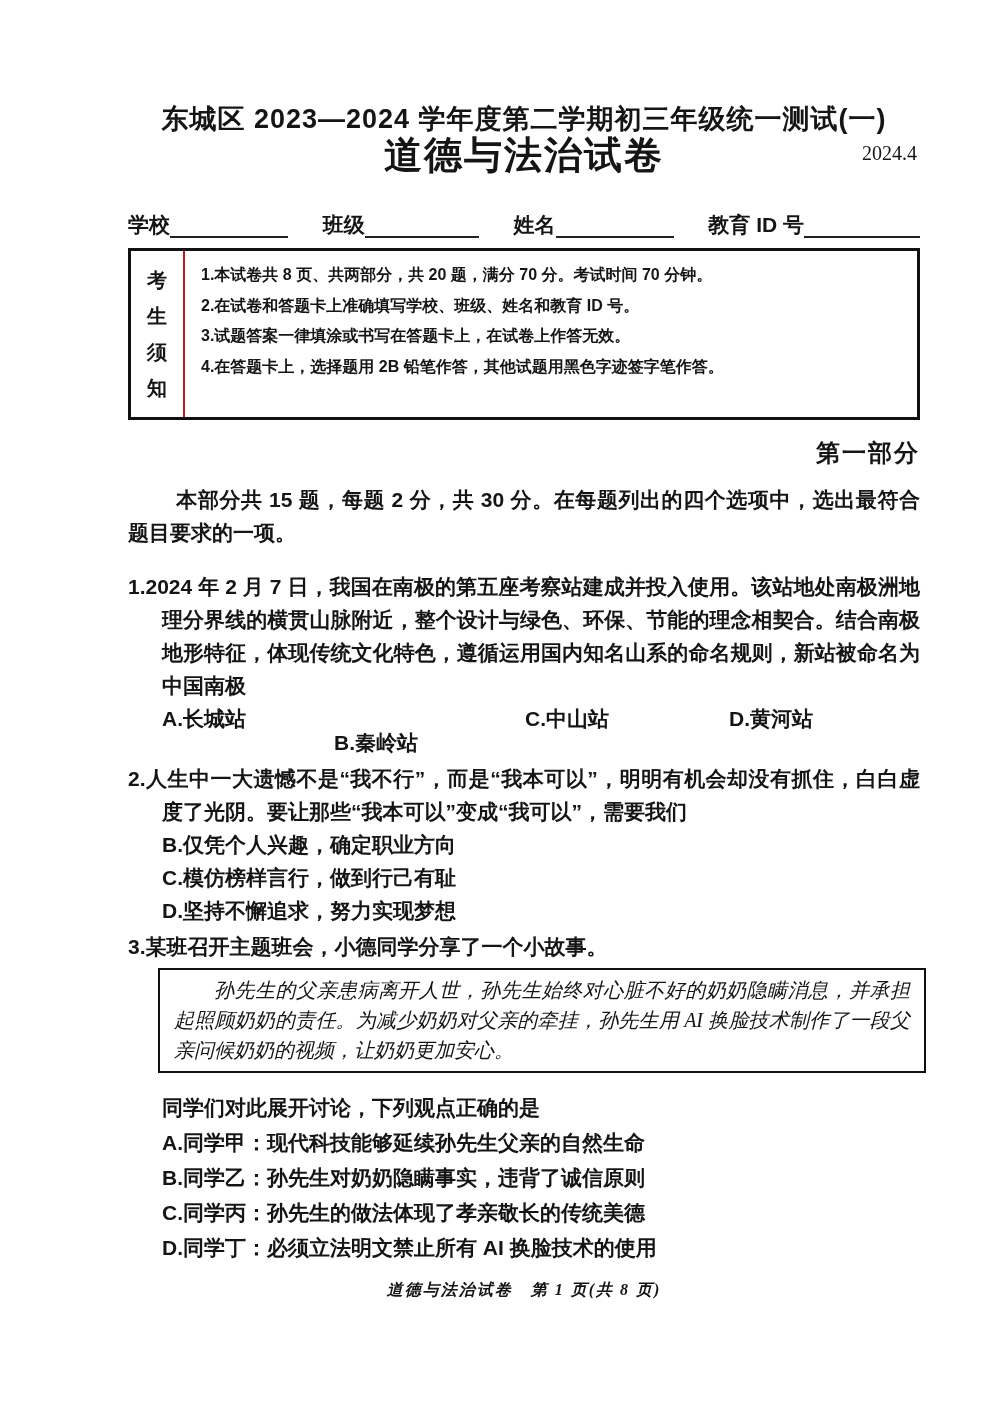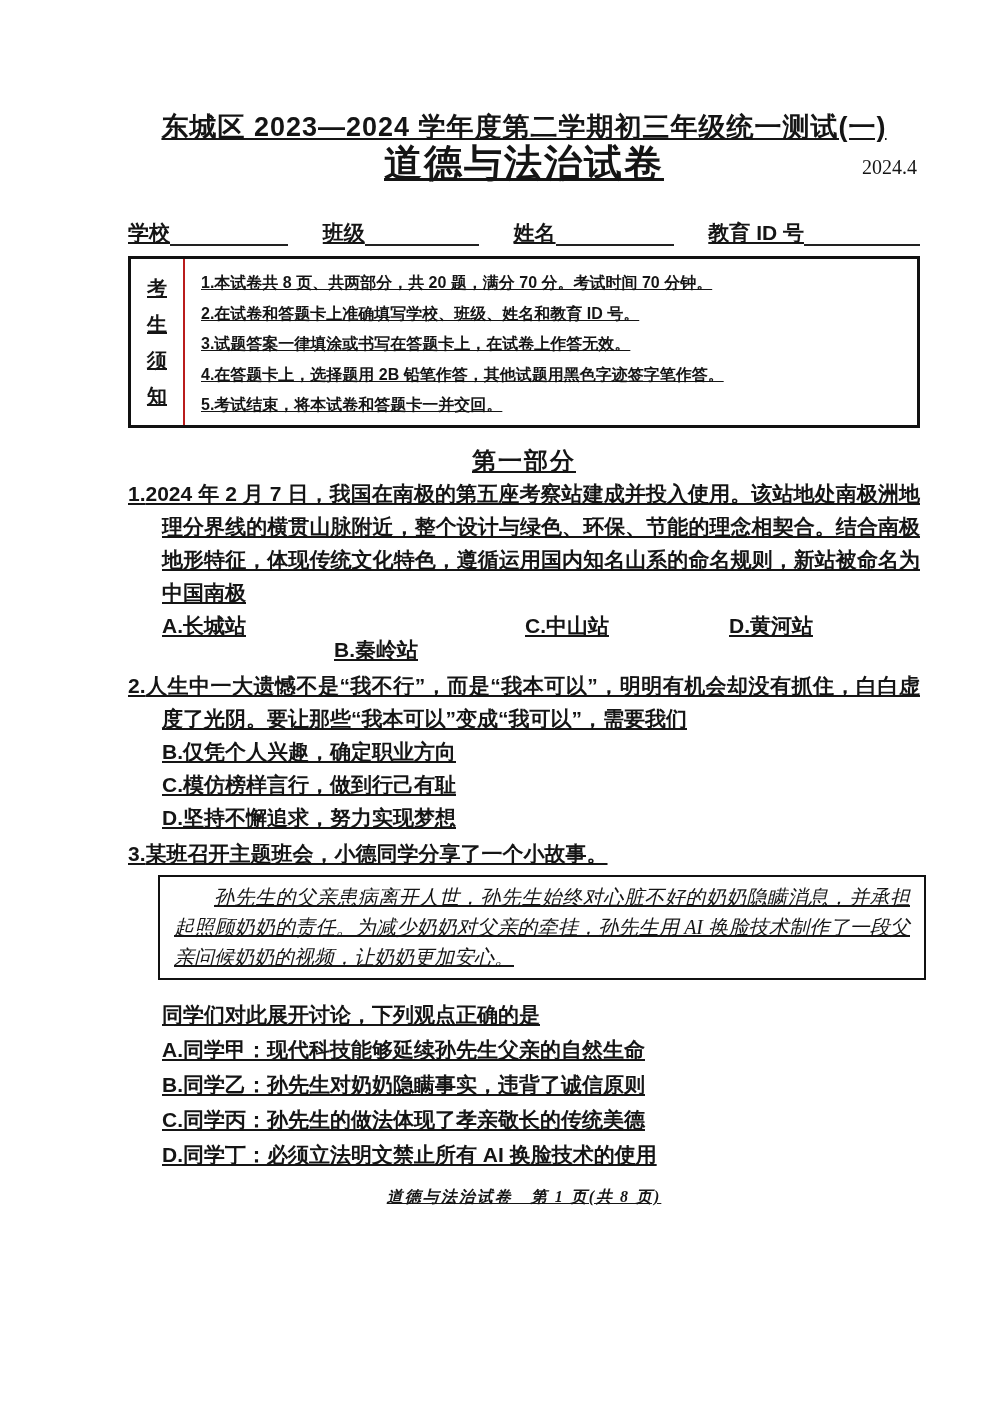--- a/index.html
+++ b/index.html
@@ -7,23 +7,22 @@
     width:992px;height:1403px;
     background:#f7f7f5;
     font-family:"Liberation Serif", serif;
     color:#151515;
     position:relative;
     overflow:hidden;
   }
   .sheet{
     position:absolute;inset:0;
     background:#ffffff;
-    padding:12px 72px 0 128px;
+    padding:4px 72px 0 128px;
     box-sizing:border-box;
-    text-decoration:underline;
   }
   
   .exam-header{
     margin-top:100px;
     text-align:center;
     font-family:"Liberation Sans", sans-serif;
     font-weight:bold;
     font-size:27px;
     line-height:30px;
     letter-spacing:1px;
@@ -36,21 +35,21 @@
   .paper-title{
     text-align:center;
     font-family:"Liberation Sans", sans-serif;
     font-weight:bold;
     font-size:38px;
     line-height:42px;
     letter-spacing:2px;
   }
   .paper-date{
     position:absolute;
-    right:3px;top:14px;
+    right:3px;top:8px;
     font-size:20px;
     font-weight:normal;
     font-family:"Liberation Serif", serif;
   }
   
   .form-row{
     margin-top:36px;
     display:flex;
     justify-content:space-between;
     align-items:flex-end;
@@ -94,21 +93,21 @@
     flex:1;
     padding:9px 6px 6px 16px;
     font-family:"Liberation Sans", sans-serif;
     font-weight:bold;
     font-size:16px;
   }
   .notice-item{line-height:30.5px;white-space:nowrap;}
   
   .part-heading{
     margin-top:20px;
-    text-align:center;
+    text-align:right;
     font-family:"Liberation Sans", sans-serif;
     font-weight:bold;
     font-size:24px;
     line-height:26px;
     letter-spacing:2px;
   }
   .part-intro{
     margin-top:17px;
     font-family:"Liberation Sans", sans-serif;
     font-weight:bold;
@@ -208,26 +207,26 @@
 
   <div class="notice-box">
     <div class="notice-side">
       <div class="notice-side-text">考生须知</div>
     </div>
     <div class="notice-body">
       <div class="notice-item">1.本试卷共 8 页、共两部分，共 20 题，满分 70 分。考试时间 70 分钟。</div>
       <div class="notice-item">2.在试卷和答题卡上准确填写学校、班级、姓名和教育 ID 号。</div>
       <div class="notice-item">3.试题答案一律填涂或书写在答题卡上，在试卷上作答无效。</div>
       <div class="notice-item">4.在答题卡上，选择题用 2B 铅笔作答，其他试题用黑色字迹签字笔作答。</div>
-      <div class="notice-item">5.考试结束，将本试卷和答题卡一并交回。</div>
     </div>
   </div>
 
   <div class="part-heading">第一部分</div>
 
+  <p class="part-intro">本部分共 15 题，每题 2 分，共 30 分。在每题列出的四个选项中，选出最符合题目要求的一项。</p>
 
   <div class="question">
     <p class="q-stem"><span>1.</span><span>2024 年 2 月 7 日，我国在南极的第五座考察站建成并投入使用。该站地处南极洲地理分界线的横贯山脉附近，整个设计与绿色、环保、节能的理念相契合。结合南极地形特征，体现传统文化特色，遵循运用国内知名山系的命名规则，新站被命名为中国南极</span></p>
     <div class="q-options-inline">
       <span class="opt-a1">A.长城站</span>
       <span class="opt-b1">B.秦岭站</span>
       <span class="opt-c1">C.中山站</span>
       <span class="opt-d1">D.黄河站</span>
     </div>
   </div>

